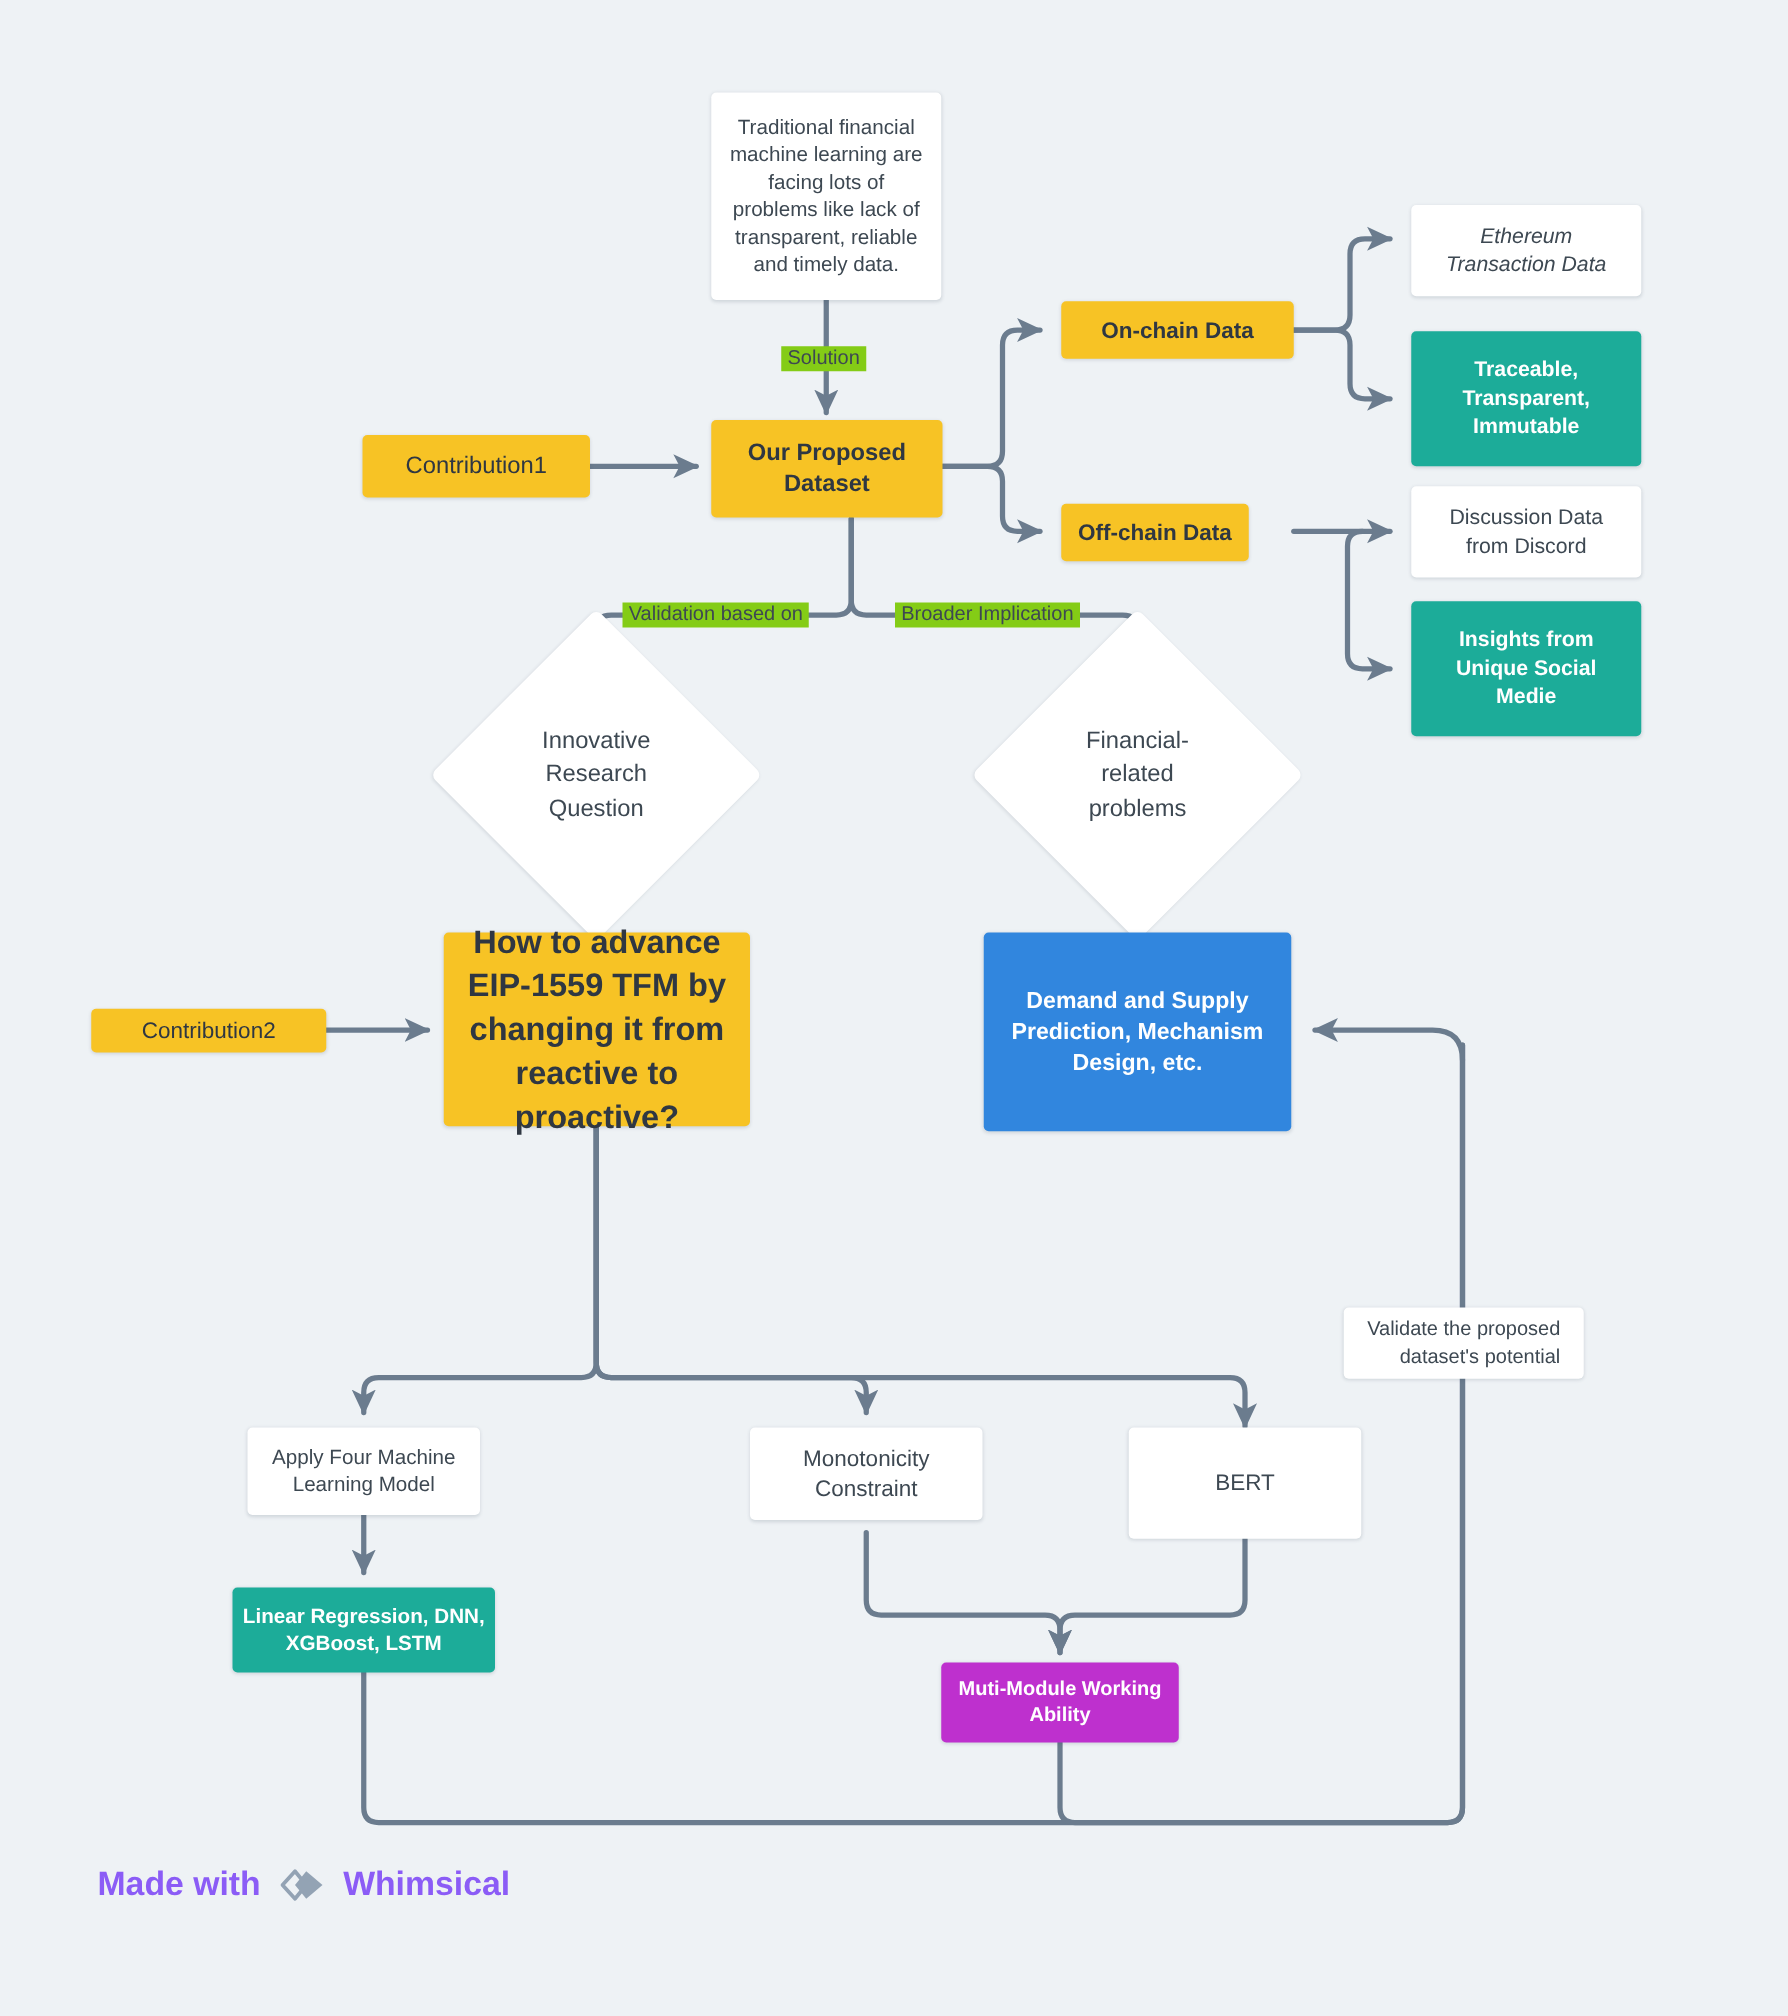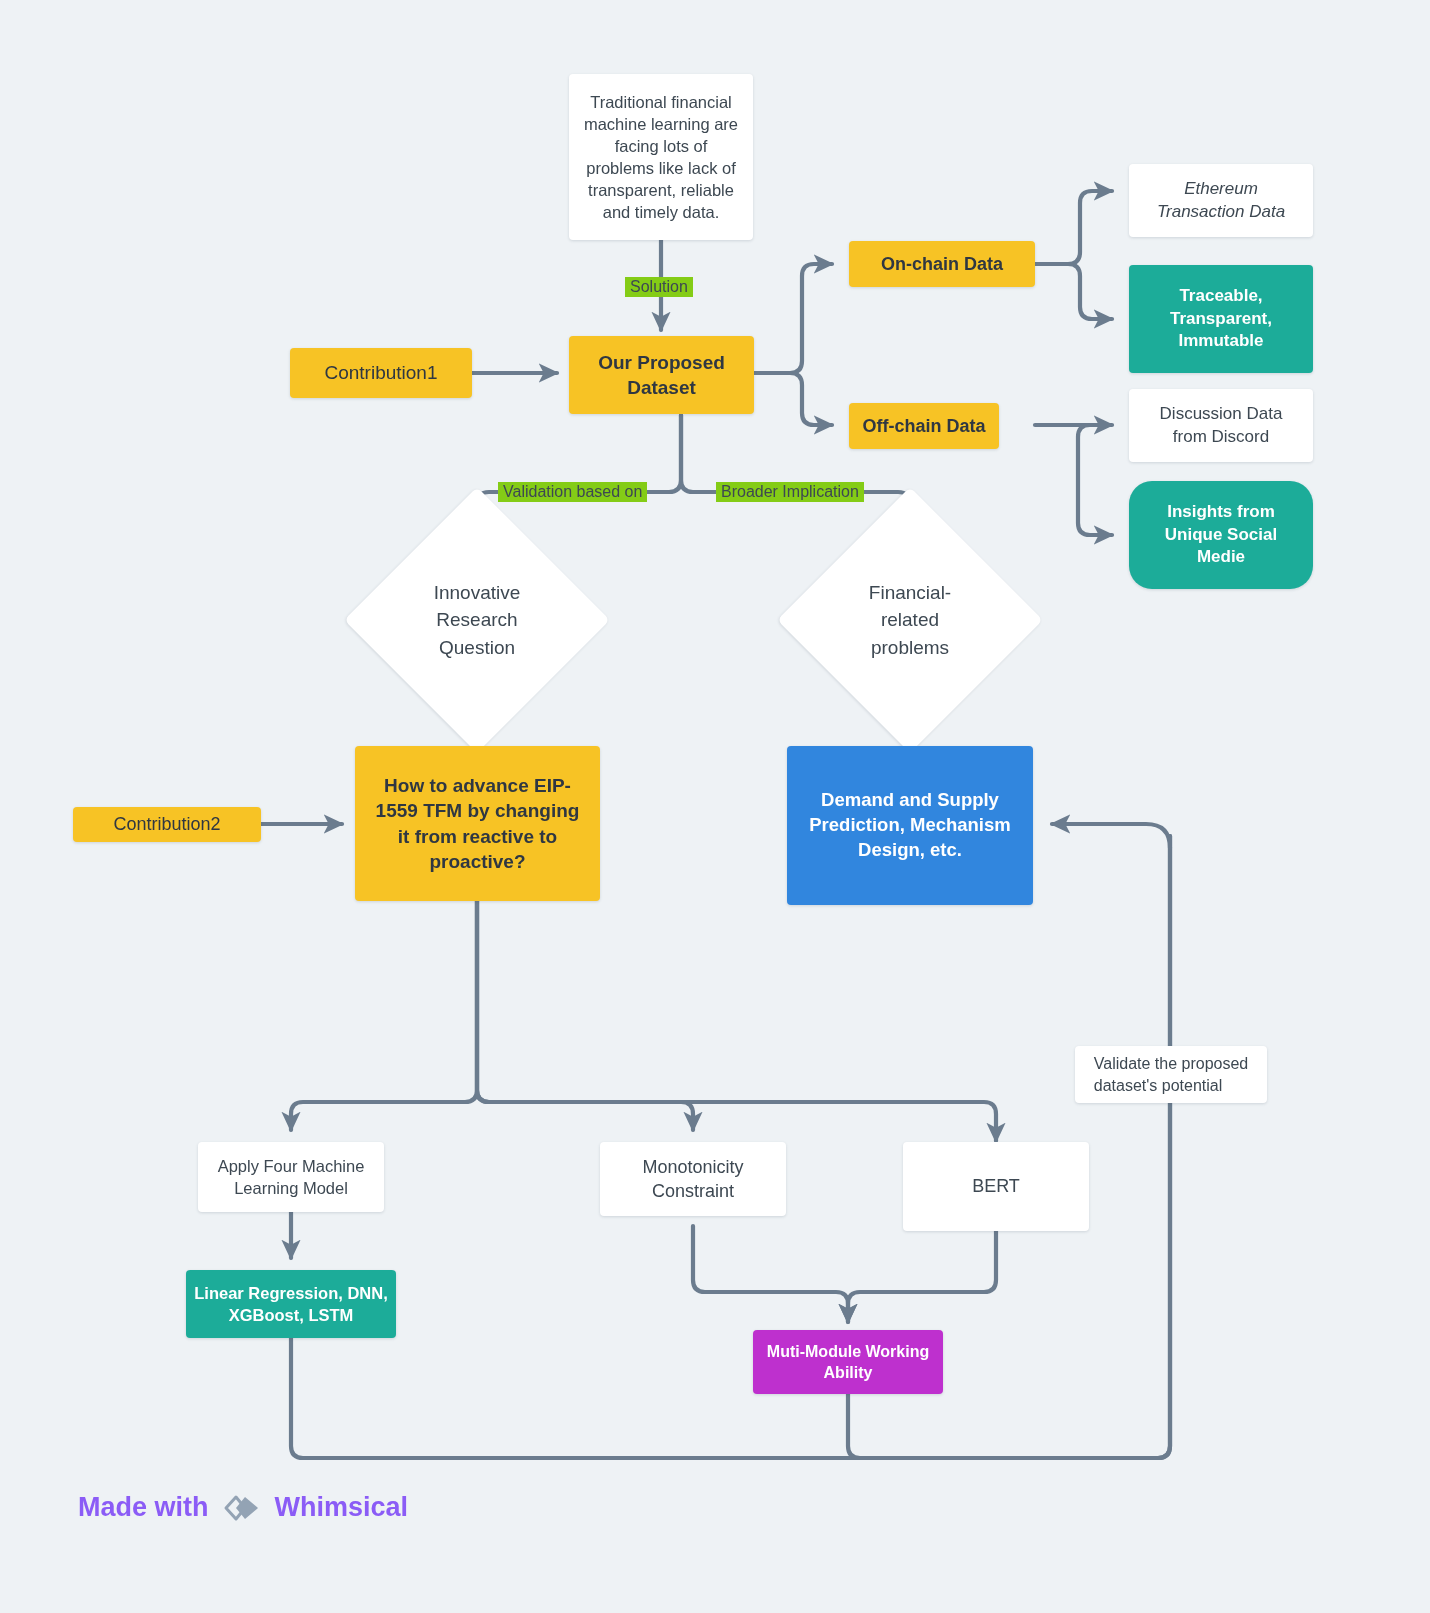--- a/index.html
+++ b/index.html
@@ -109,21 +109,21 @@
     white-space: nowrap;
   }
   .label-card {
     position: absolute;
     background: #ffffff;
     color: #3d4852;
     border-radius: 4px;
     box-shadow: 0 1px 3px rgba(45,60,80,0.16);
     font-size: 16px;
     line-height: 1.35;
-    text-align: left;
+    text-align: right;
     display: flex;
     align-items: center;
     justify-content: center;
     white-space: pre-line;
     z-index: 3;
     padding: 16px 10px;
     box-sizing: border-box;
   }
   #brand {
     position: absolute;
@@ -226,41 +226,41 @@
     <span>Traceable,
 Transparent,
 Immutable</span>
   </div>
 
   <div class="node n-white" style="left:1129px; top:389px; width:184px; height:73px; font-size:17px;">
     <span>Discussion Data
 from Discord</span>
   </div>
 
-  <div class="node n-teal" style="left:1129px; top:481px; width:184px; height:108px; font-size:17px;border-radius:23px;">
+  <div class="node n-teal" style="left:1129px; top:481px; width:184px; height:108px; font-size:17px;">
     <span>Insights from
 Unique Social
 Medie</span>
   </div>
 
   <div class="diamond" style="left:383px; top:526px; width:188px; height:188px;">
     <div class="shape"></div>
     <div class="dtext">Innovative
 Research
 Question</div>
   </div>
 
   <div class="diamond" style="left:816px; top:526px; width:188px; height:188px;">
     <div class="shape"></div>
     <div class="dtext">Financial-
 related
 problems</div>
   </div>
 
-  <div class="node n-yellow" style="left:355px; top:746px; width:245px; height:155px; font-size:19px; padding:10px 16px;">
+  <div class="node n-yellow" style="left:355px; top:746px; width:245px; height:155px; font-size:26px; padding:10px 16px;">
     <span>How to advance EIP-1559 TFM by changing it from reactive to proactive?</span>
   </div>
 
   <div class="node n-yellow-plain" style="left:73px; top:807px; width:188px; height:35px; font-size:18px;">
     <span>Contribution2</span>
   </div>
 
   <div class="node n-blue" style="left:787px; top:746px; width:246px; height:159px; font-size:18.5px; padding:8px 12px;">
     <span>Demand and Supply
 Prediction, Mechanism

